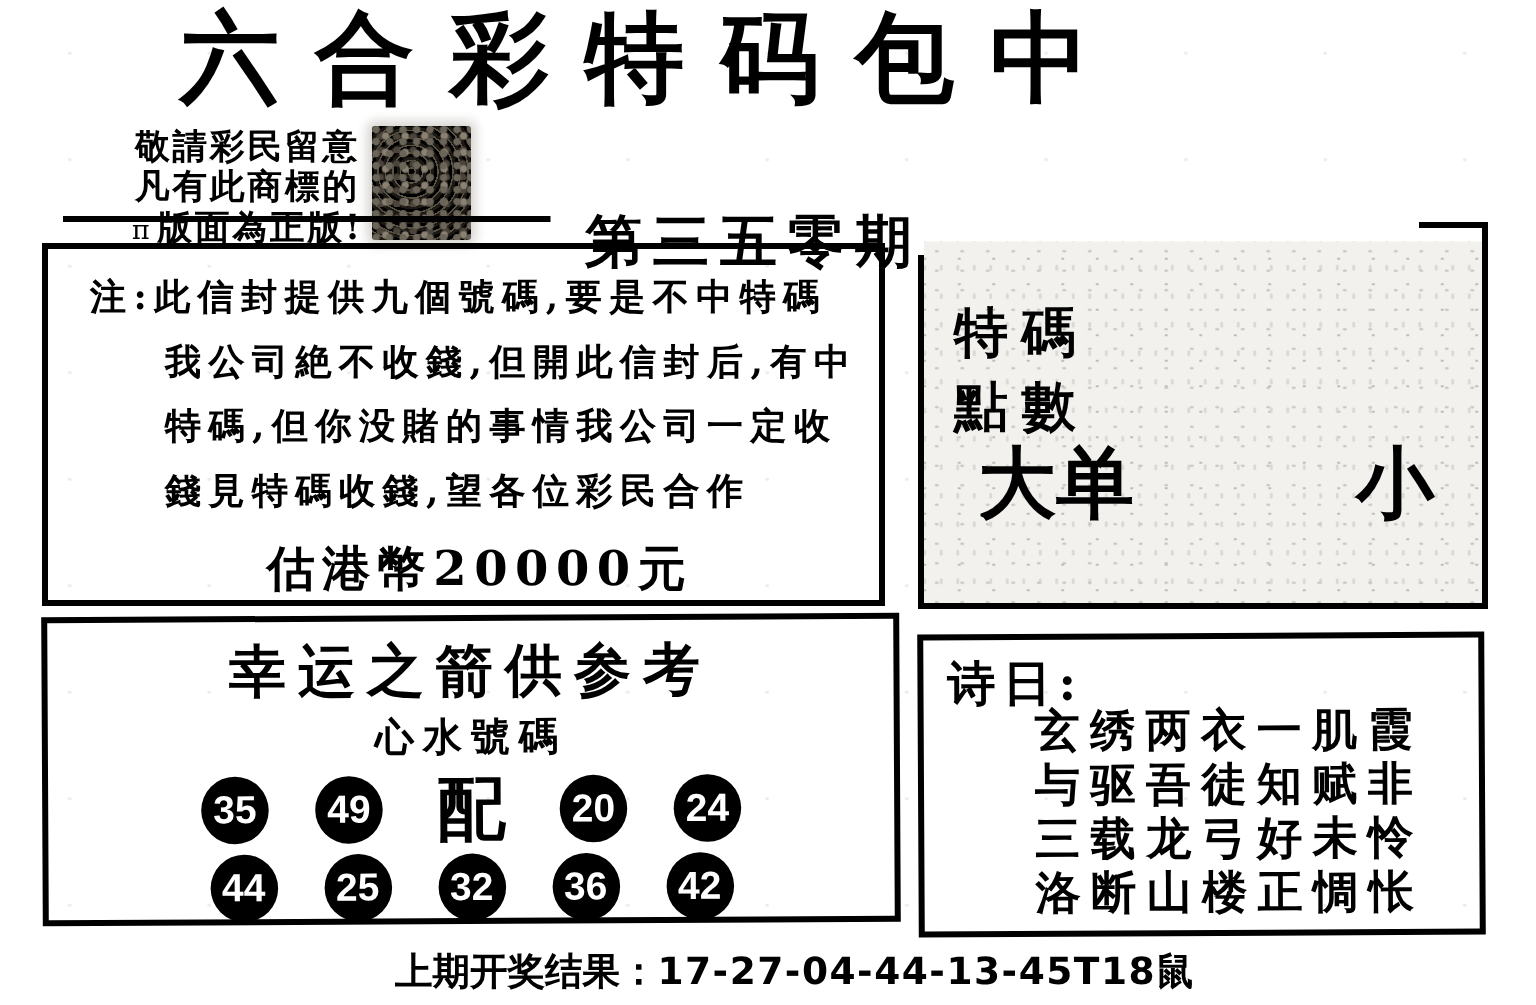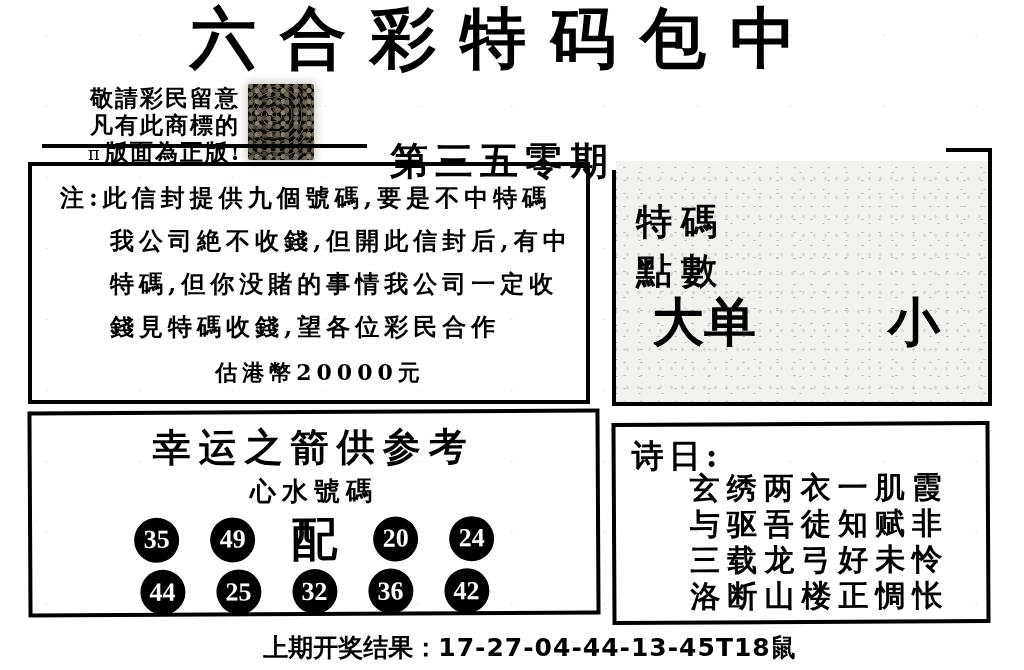--- a/index.html
+++ b/index.html
@@ -6,21 +6,21 @@
   html,body { background:#fff; }
   .page {
     position:relative; width:1024px; height:670px; overflow:hidden;
     background:#fff; color:#000;
     font-family:"DejaVu Serif","Liberation Serif",serif;
     background-image: radial-gradient(#ececec 1px, transparent 1.5px);
     background-size: 93px 71px;
   }
   
   .main-title {
-    position:absolute; top:0; left:120; left:120px; width:770px; text-align:center;
+    position:absolute; top:0; left:120; left:120px; width:770px; text-align:left;
     font-family:"DejaVu Sans","Liberation Sans",sans-serif;
     font-weight:900; font-size:66px; letter-spacing:24px; line-height:78px;
     white-space:nowrap;
   }
   .notice {
     position:absolute; left:70px; top:84px; width:190px; text-align:center;
     font-weight:700; font-size:23px; line-height:27px; letter-spacing:2px;
     white-space:nowrap;
   }
   .notice .stray { font-size:18px; margin-right:3px; font-weight:400; }
@@ -43,39 +43,39 @@
     font-weight:700; font-size:38px; letter-spacing:7px; white-space:nowrap;
   }
   
   .note-box {
     position:absolute; left:28px; top:162px; width:562px; height:242px;
     border:4px solid #000; padding:10px 6px 0 28px;
   }
   .note-line { font-weight:600; font-size:24px; line-height:43px; letter-spacing:5px; white-space:nowrap; }
   .note-line.indent { margin-left:50px; }
   .prize-line {
-    text-align:center; font-weight:700; font-size:22px; letter-spacing:5px; margin-top:10px;
+    text-align:center; font-weight:700; font-size:32px; letter-spacing:5px; margin-top:10px;
     white-space:nowrap;
   }
   
   .lucky-box {
     position:absolute; left:28px; top:410px; width:572px; height:206px;
     border:4px solid #000; transform:rotate(-0.3deg);
   }
   .lucky-title {
     text-align:center; margin-top:8px;
     font-family:"DejaVu Sans","Liberation Sans",sans-serif;
     font-weight:900; font-size:38px; letter-spacing:8px; white-space:nowrap;
   }
   .lucky-subtitle { text-align:center; font-weight:700; font-size:26px; letter-spacing:6px; margin-top:1px; white-space:nowrap; }
   .ball-row { display:flex; justify-content:center; align-items:center; gap:31px; margin-top:7px; }
   .ball {
     width:45px; height:45px; border-radius:50%; background:#000; color:#fff;
     display:flex; align-items:center; justify-content:center;
-    font-family:Liberation Serif, serif;
+    font-family:Liberation Sans, sans-serif;
     font-weight:700; font-size:26px;
   }
   .pair-char { font-weight:700; font-size:46px; width:56px; text-align:center; line-height:46px; }
   
   .special-box { position:absolute; left:612px; top:148px; width:380px; height:258px; }
   .special-bg {
     position:absolute; left:4px; right:4px; top:13px; bottom:4px;
     background-color:#f2f1ee;
     background-image:
       radial-gradient(#c9c7c2 1px, transparent 1.4px),
@@ -87,21 +87,21 @@
   .b-left  { position:absolute; left:0; top:22px; bottom:0; width:4px; background:#000; }
   .b-right { position:absolute; right:0; top:0; bottom:0; width:4px; background:#000; }
   .b-bottom{ position:absolute; left:0; right:0; bottom:0; height:4px; background:#000; }
   .b-topseg{ position:absolute; right:0; top:0; width:46px; height:4px; background:#000; }
   .special-headers {
     position:absolute; top:50px; left:0; right:5px; display:flex; justify-content:space-between;
     padding:0 70px 0 24px; font-weight:700; font-size:36px; letter-spacing:9px; white-space:nowrap;flex-direction:column;
   }
   .special-values {
     position:absolute; top:140px; left:0; right:0; display:flex; justify-content:space-between;
-    padding:0 52px 0 40px;
+    padding:0 36px 0 40px;
     font-family:Liberation Mono, monospace;
     font-weight:900; font-size:52px; white-space:nowrap;gap:24px;
   }
   
   .poem-box {
     position:absolute; left:612px; top:422px; width:378px; height:202px;
     border:4px solid #000; transform:rotate(-0.3deg);
   }
   .poem-label {
     position:absolute; top:8px; left:16px;

